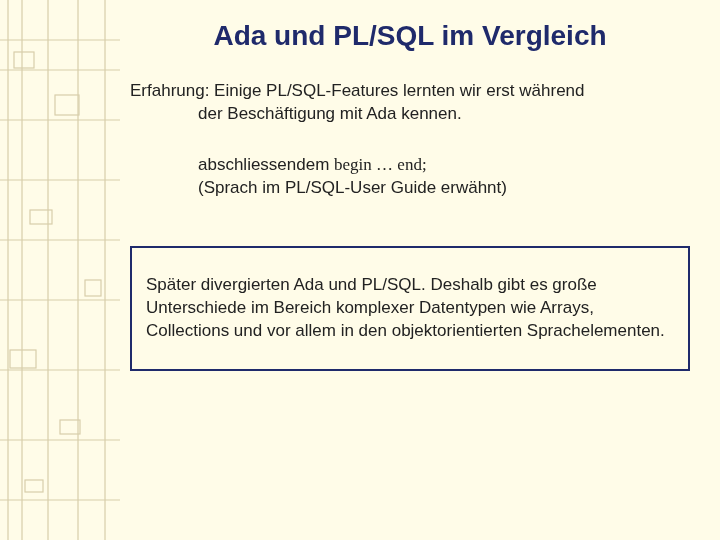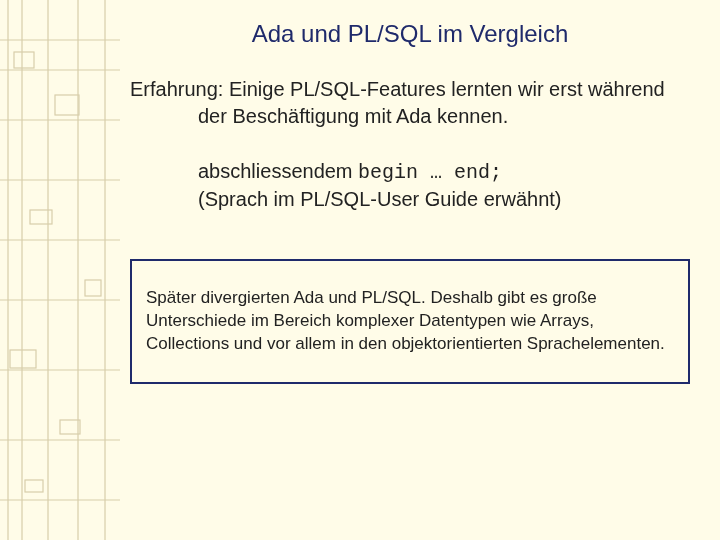--- a/index.html
+++ b/index.html
@@ -25,41 +25,41 @@
     stroke: #b8a878;
     stroke-width: 1.2;
   }
   .content {
     position: absolute;
     left: 130px; top: 20px;
     width: 560px;
     height: 500px;
   }
   .title {
-    font-size: 24px;
+    font-size: 28px;
     color: #1f2a6b;
     text-align: center;
     margin-bottom: 28px;
-    font-weight: normal;
+    font-weight: bold;
   }
   .para {
-    font-size: 20px;
+    font-size: 17px;
     color: #222;
     line-height: 1.35;
     margin-bottom: 28px;
     padding-left: 20px;
     text-indent: -20px;
   }
   .para .cont {
     display: block;
     text-indent: 0;
     padding-left: 48px;
   }
   .code {
-    font-family: Liberation Mono, monospace;
+    font-family: Liberation Serif, serif;
   }
   .box {
     border: 2px solid #1f2a6b;
     padding: 26px 14px;
     font-size: 17px;
     color: #222;
     line-height: 1.35;
     margin-top: 46px;
   }
 </style>

